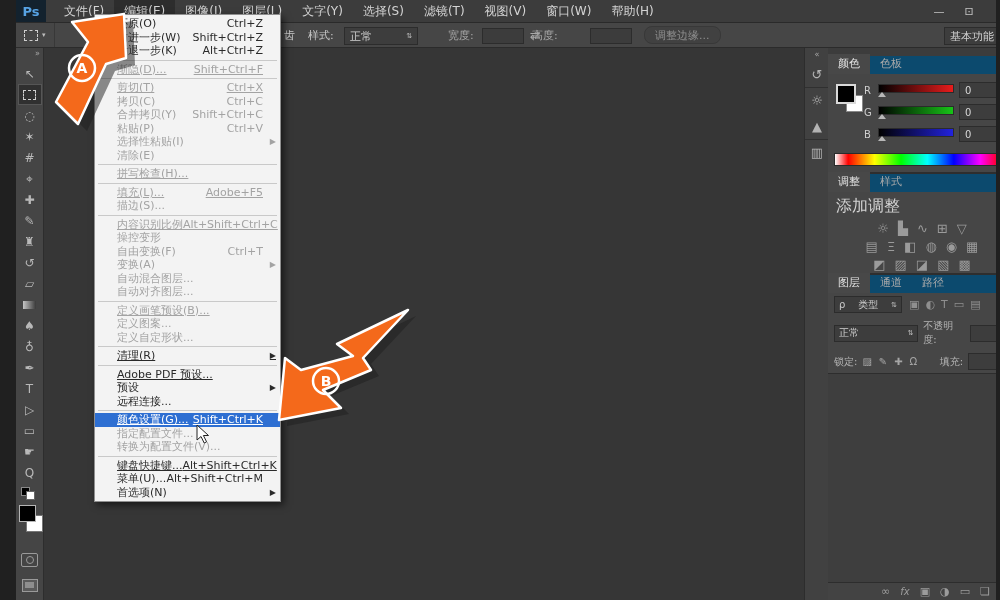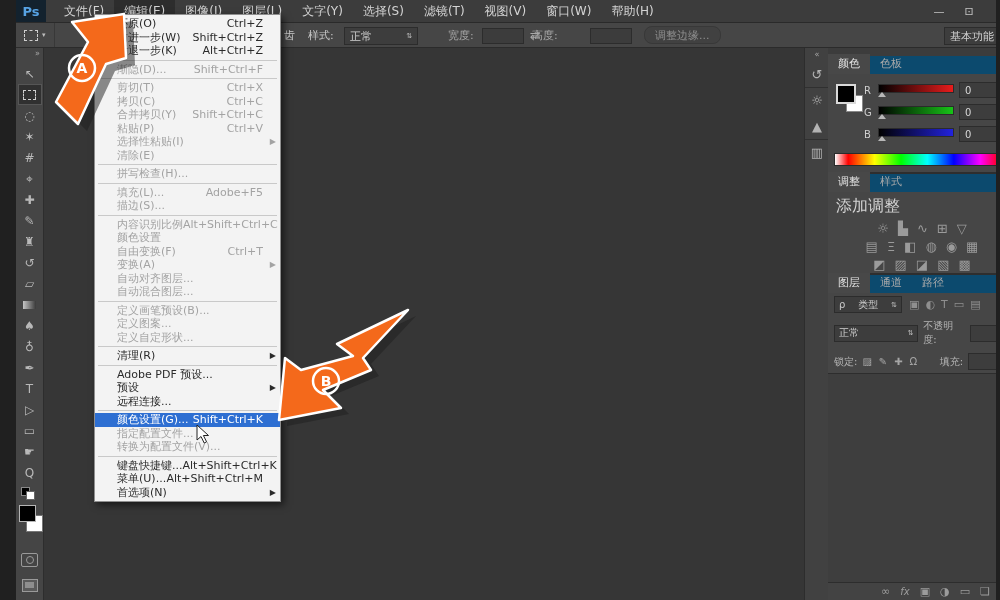--- a/index.html
+++ b/index.html
@@ -134,21 +134,21 @@
   .popup{position:absolute;left:78px;top:14px;width:187px;background:#f3f3f3;
          border:1px solid #8f8f8f;box-shadow:3px 3px 7px rgba(0,0,0,.55);z-index:40;
          padding:2px 0;box-sizing:border-box;}
   .mi{display:flex;align-items:center;height:13.5px;padding:0 4px 0 22px;font-size:11px;
       color:#2a2a2a;position:relative;cursor:default;}
   .mi .lab{white-space:nowrap;}
   .mi .sc{margin-left:auto;font-size:11px;padding-right:5px;white-space:nowrap;}
   .mi .sub{width:8px;font-size:8px;color:inherit;text-align:right;}
   .mi.disabled{color:#a3a3a3;}
   .mi.highlight{background:#2e6fd2;color:#fff;}
-  .mi.sep{margin-top:5px;}
+  .mi.sep{margin-top:5px;text-decoration:underline;}
   .mi.sep::before{content:"";position:absolute;left:3px;right:3px;top:-3px;border-top:1px solid #c9c9c9;}
 
   
   .callout{position:absolute;z-index:50;}
   .cursor-svg{position:absolute;left:180px;top:424px;z-index:60;}
 </style>
 </head>
 <body>
 
 <div class="app">
@@ -558,45 +558,45 @@
         <span class="sub"></span>
       </div>
 
       <div class="mi disabled sep">
         <span class="lab">内容识别比例</span>
         <span class="sc">Alt+Shift+Ctrl+C</span>
         <span class="sub"></span>
       </div>
 
       <div class="mi disabled">
-        <span class="lab">颜色设置</span>
+        <span class="lab">操控变形</span>
         <span class="sc"></span>
         <span class="sub"></span>
       </div>
 
       <div class="mi disabled">
         <span class="lab">自由变换(F)</span>
         <span class="sc">Ctrl+T</span>
         <span class="sub"></span>
       </div>
 
       <div class="mi disabled">
         <span class="lab">变换(A)</span>
         <span class="sc"></span>
         <span class="sub">▶</span>
       </div>
 
       <div class="mi disabled">
+        <span class="lab">自动混合图层...</span>
+        <span class="sc"></span>
+        <span class="sub"></span>
+      </div>
+
+      <div class="mi disabled">
         <span class="lab">自动对齐图层...</span>
-        <span class="sc"></span>
-        <span class="sub"></span>
-      </div>
-
-      <div class="mi disabled">
-        <span class="lab">自动混合图层...</span>
         <span class="sc"></span>
         <span class="sub"></span>
       </div>
 
       <div class="mi disabled sep">
         <span class="lab">定义画笔预设(B)...</span>
         <span class="sc"></span>
         <span class="sub"></span>
       </div>
 

